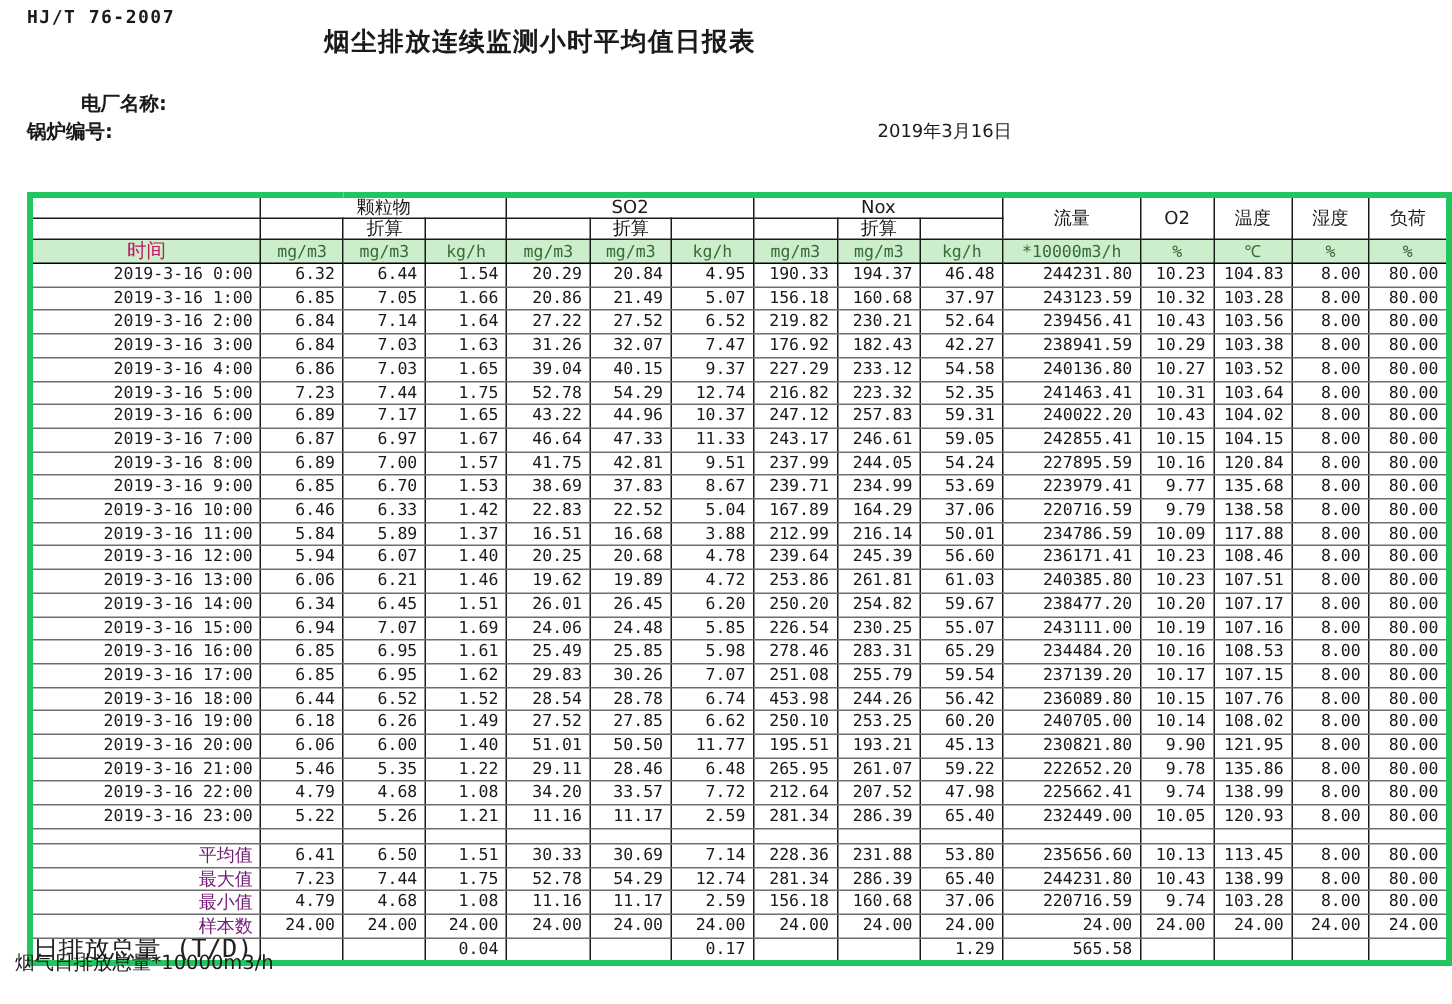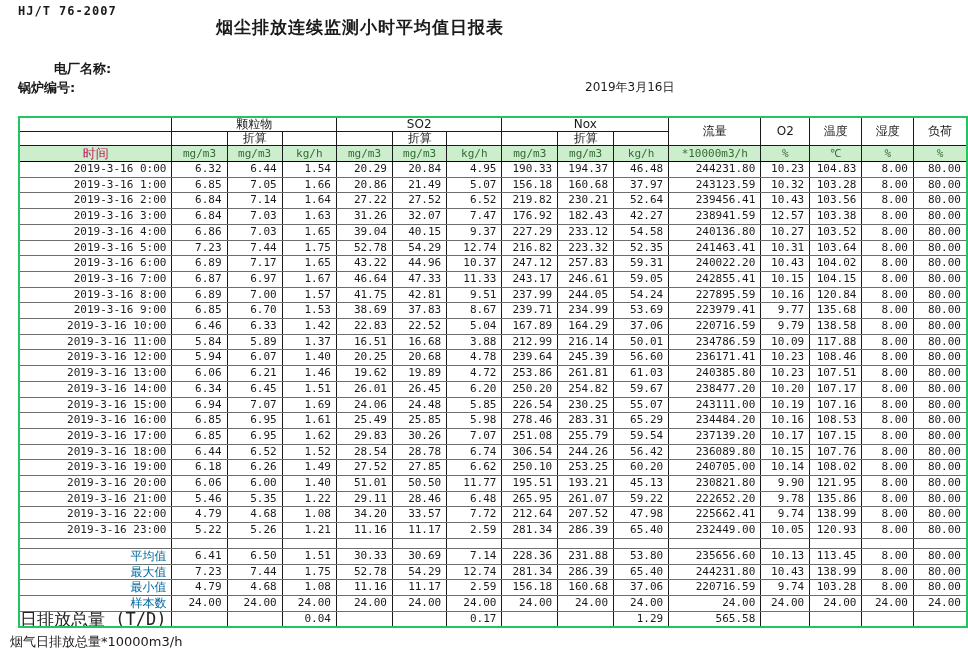--- a/index.html
+++ b/index.html
@@ -4,35 +4,35 @@
 <style>
   html,body{margin:0;padding:0;background:#fff;}
   .page{position:relative;width:968px;height:653px;background:#ffffff;overflow:hidden;
         font-family:"DejaVu Sans","Liberation Sans",sans-serif;color:#1a1a1a;text-decoration:underline;}
   .abs{position:absolute;white-space:nowrap;}
   .doc-code{left:18px;top:4px;font-family:"DejaVu Sans Mono",monospace;font-size:12px;font-weight:bold;letter-spacing:1px;}
   .title{left:216px;top:16px;font-size:17px;font-weight:bold;letter-spacing:1px;}
   .plant{left:18px;top:60px;font-size:13px;font-weight:bold;padding-left:36px;}
   .boiler{left:18px;top:79px;font-size:13px;font-weight:bold;}
   .date{left:585px;top:79px;font-size:12px;}
-  table.report{position:absolute;left:18px;top:116px;border-collapse:collapse;table-layout:fixed;
-        border:2px solid #22c55e;font-size:11px;}
+  table.report{position:absolute;left:18px;top:128px;border-collapse:collapse;table-layout:fixed;
+        border:4px solid #22c55e;font-size:11px;}
   table.report td{border-right:1px solid #1a1a1a;border-bottom:1px solid #6e6e6e;
         padding:0 5px 0 0;overflow:hidden;white-space:nowrap;
         font-family:"DejaVu Sans Mono",monospace;text-align:right;height:14.7px;line-height:14.7px;}
   thead td{text-align:center !important;padding:0 !important;}
   tr.h1 td, tr.h2 td{height:13px;line-height:13px;font-size:12px;font-family:"DejaVu Sans","Liberation Sans",sans-serif;}
   tr.h1 td{border-bottom:1px solid #1a1a1a;}
   tr.h2 td{border-bottom:1px solid #1a1a1a;}
   tr.h3 td{height:15px;line-height:15px;background:#cdeecd;color:#356b35;border-bottom:1px solid #000;
         font-size:11px;}
   tr.h3 td.time-h{font-family:"DejaVu Sans","Liberation Sans",sans-serif;font-size:13px;color:#be185d;}
   td.time-cell{padding-right:4px;font-size:11px;color:#1c1c1c;}
   tr.spacer td{height:9px;line-height:9px;}
-  td.sum-label{font-family:"DejaVu Sans","Liberation Sans",sans-serif;font-size:12px;color:#0369a1;padding-right:4px;}
+  td.sum-label{font-family:"DejaVu Sans","Liberation Sans",sans-serif;font-size:12px;color:#701a75;padding-right:4px;}
   tr.total td{border-bottom:1px solid #000;}
   td.total-label{font-family:"DejaVu Sans","Liberation Sans",sans-serif;font-size:17px;text-align:left;
         padding:0;color:#222;margin-left:40px;}
   .foot1{left:10px;top:633px;font-size:13px;}
   .foot2{left:3px;top:678px;font-size:13px;}
   .foot3{left:207px;top:651px;font-size:13px;}
 </style>
 </head>
 <body>
 
@@ -160,21 +160,21 @@
           <td>6.84</td>
           <td>7.03</td>
           <td>1.63</td>
           <td>31.26</td>
           <td>32.07</td>
           <td>7.47</td>
           <td>176.92</td>
           <td>182.43</td>
           <td>42.27</td>
           <td>238941.59</td>
-          <td>12.57</td>
+          <td>10.29</td>
           <td>103.38</td>
           <td>8.00</td>
           <td>80.00</td>
         </tr>
         <tr>
           <td class="time-cell">2019-3-16 4:00</td>
           <td>6.86</td>
           <td>7.03</td>
           <td>1.65</td>
           <td>39.04</td>
@@ -411,21 +411,21 @@
           <td>80.00</td>
         </tr>
         <tr>
           <td class="time-cell">2019-3-16 18:00</td>
           <td>6.44</td>
           <td>6.52</td>
           <td>1.52</td>
           <td>28.54</td>
           <td>28.78</td>
           <td>6.74</td>
-          <td>306.54</td>
+          <td>453.98</td>
           <td>244.26</td>
           <td>56.42</td>
           <td>236089.80</td>
           <td>10.15</td>
           <td>107.76</td>
           <td>8.00</td>
           <td>80.00</td>
         </tr>
         <tr>
           <td class="time-cell">2019-3-16 19:00</td>

